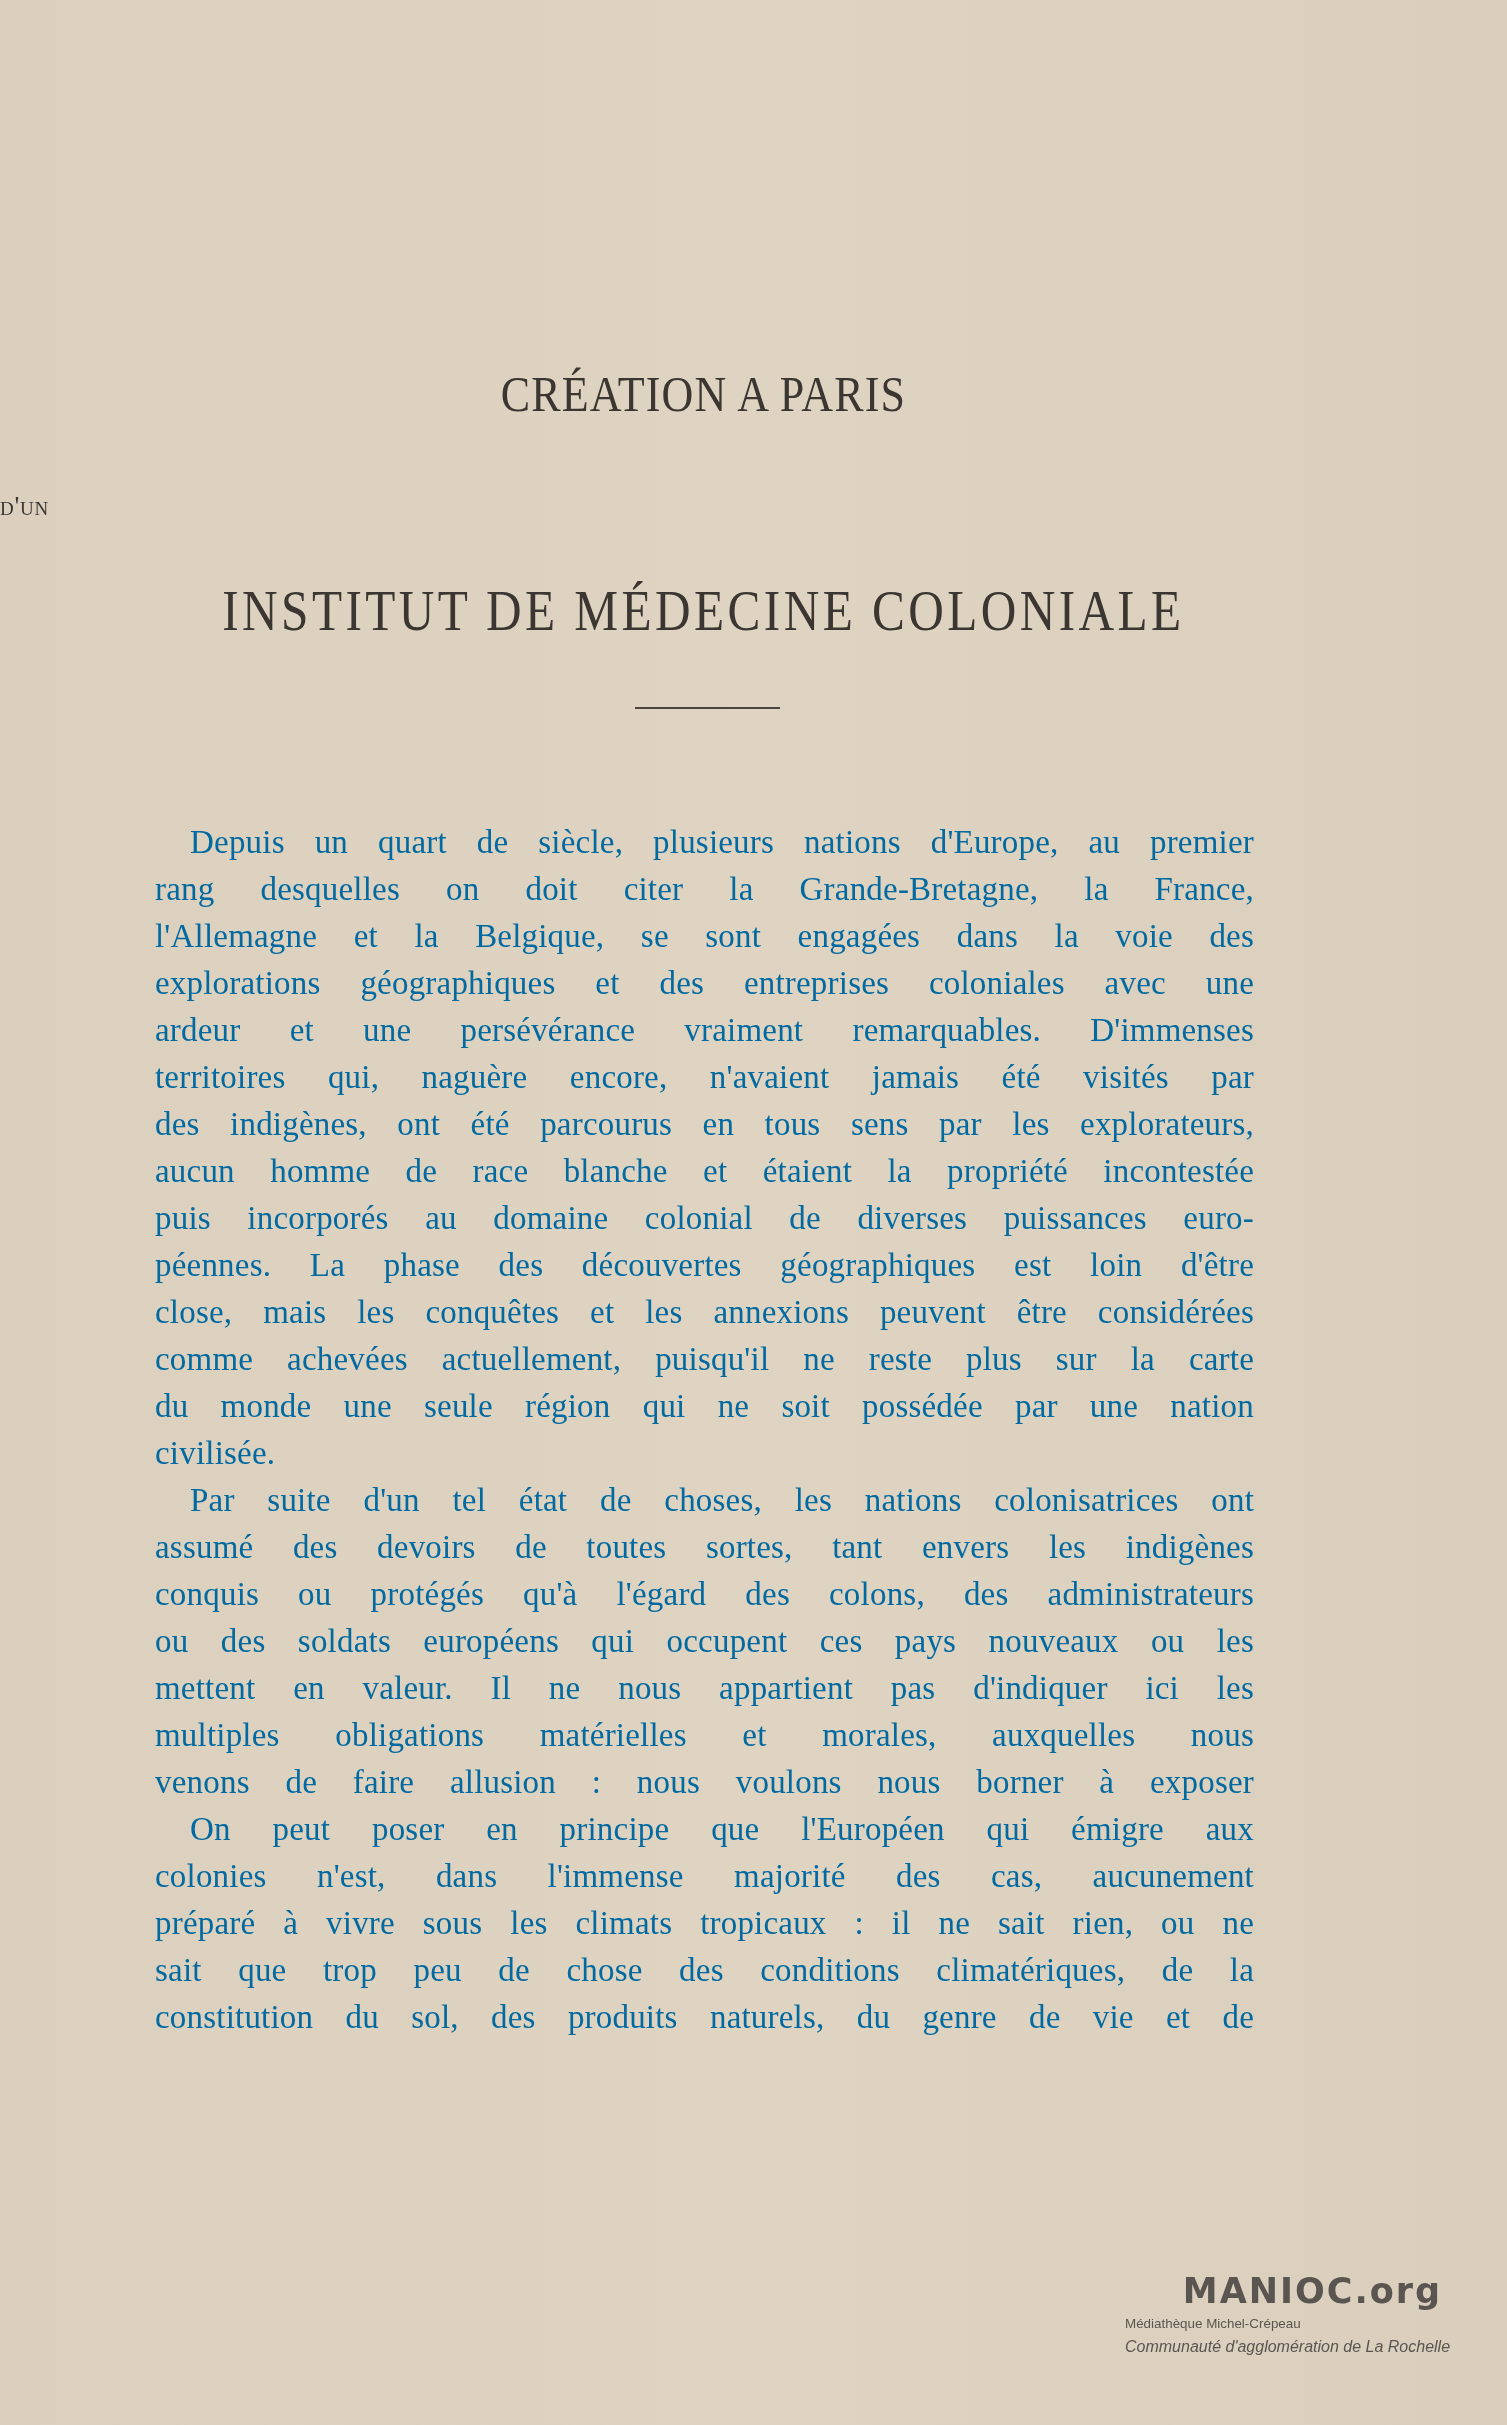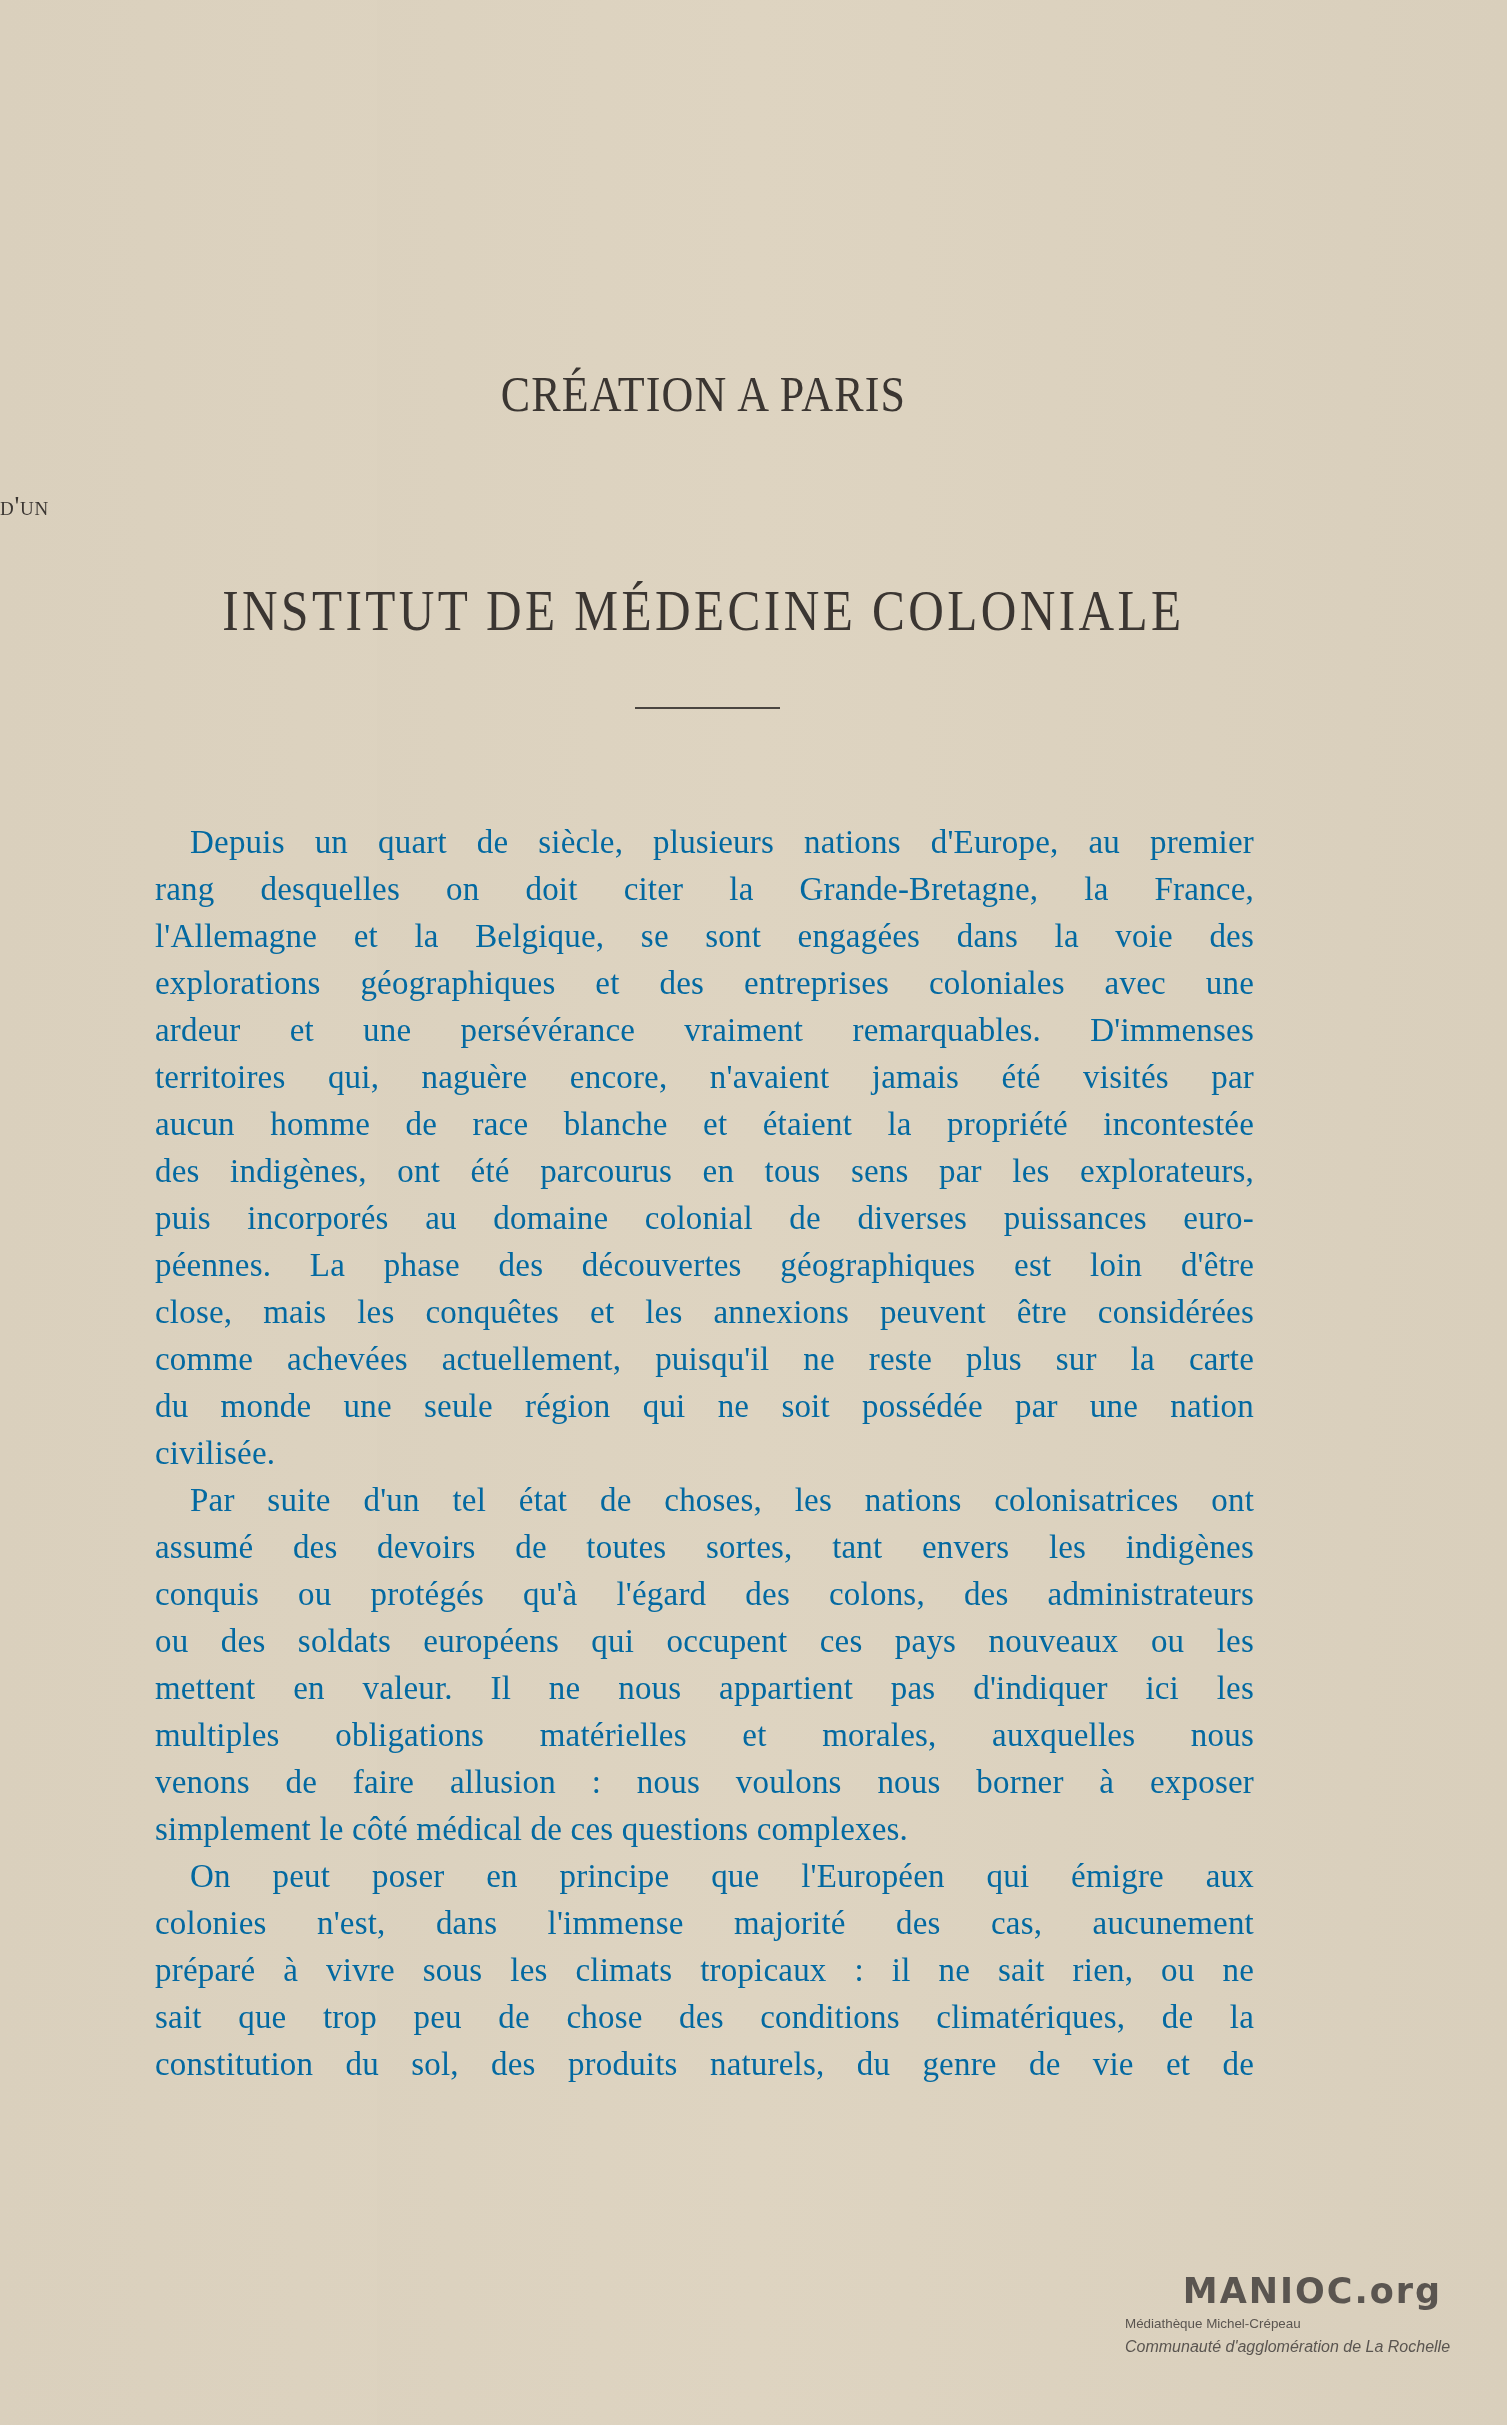--- a/index.html
+++ b/index.html
@@ -61,38 +61,37 @@
   <div class="rule"></div>
 
   <div class="body-text" id="body-text">
       <div>
         <div class="line indent">Depuis un quart de siècle, plusieurs nations d'Europe, au premier</div>
         <div class="line">rang desquelles on doit citer la Grande-Bretagne, la France,</div>
         <div class="line">l'Allemagne et la Belgique, se sont engagées dans la voie des</div>
         <div class="line">explorations géographiques et des entreprises coloniales avec une</div>
         <div class="line">ardeur et une persévérance vraiment remarquables. D'immenses</div>
         <div class="line">territoires qui, naguère encore, n'avaient jamais été visités par</div>
+        <div class="line">des indigènes, ont été parcourus en tous sens par les explorateurs,</div>
         <div class="line">aucun homme de race blanche et étaient la propriété incontestée</div>
-        <div class="line">des indigènes, ont été parcourus en tous sens par les explorateurs,</div>
         <div class="line">puis incorporés au domaine colonial de diverses puissances euro-</div>
         <div class="line">péennes. La phase des découvertes géographiques est loin d'être</div>
         <div class="line">close, mais les conquêtes et les annexions peuvent être considérées</div>
         <div class="line">comme achevées actuellement, puisqu'il ne reste plus sur la carte</div>
         <div class="line">du monde une seule région qui ne soit possédée par une nation</div>
         <div class="line last">civilisée.</div>
       </div>
       <div>
         <div class="line indent">Par suite d'un tel état de choses, les nations colonisatrices ont</div>
         <div class="line">assumé des devoirs de toutes sortes, tant envers les indigènes</div>
         <div class="line">conquis ou protégés qu'à l'égard des colons, des administrateurs</div>
         <div class="line">ou des soldats européens qui occupent ces pays nouveaux ou les</div>
         <div class="line">mettent en valeur. Il ne nous appartient pas d'indiquer ici les</div>
         <div class="line">multiples obligations matérielles et morales, auxquelles nous</div>
         <div class="line">venons de faire allusion : nous voulons nous borner à exposer</div>
-        <div class="line last">simplement le côté médical de ces questions complexes.</div>
       </div>
       <div>
         <div class="line indent">On peut poser en principe que l'Européen qui émigre aux</div>
         <div class="line">colonies n'est, dans l'immense majorité des cas, aucunement</div>
         <div class="line">préparé à vivre sous les climats tropicaux : il ne sait rien, ou ne</div>
         <div class="line">sait que trop peu de chose des conditions climatériques, de la</div>
         <div class="line">constitution du sol, des produits naturels, du genre de vie et de</div>
       </div>
     </div>
 

